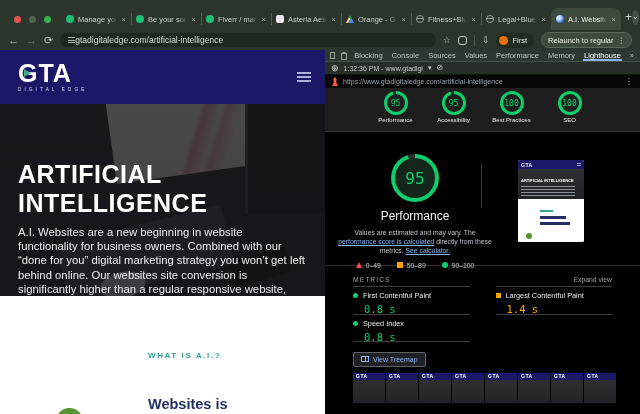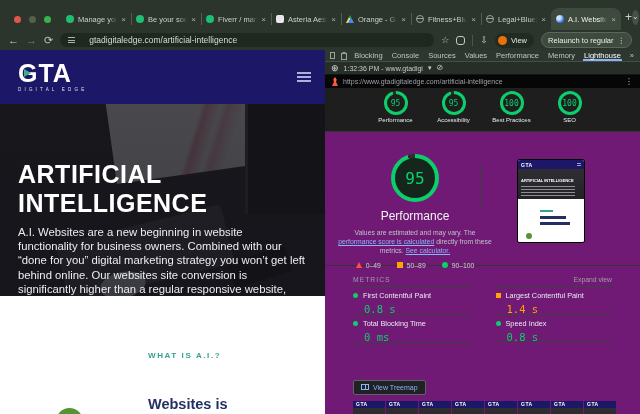--- a/index.html
+++ b/index.html
@@ -30,21 +30,21 @@
         clip-path:polygon(50% 0,100% 100%,0 100%); }
   .favicon[data-icon="site"] { background:radial-gradient(circle at 35% 35%, #cfe3ff 0 25%, #4688f4 60%, #1b3f8f); }
   .newtab { width:16px; height:16px; margin:0 0 4px 4px; color:#c9d0c8; font-size:12px; line-height:15px; text-align:center; border-radius:50%; }
   .tabsearch { margin:0 6px 5px auto; width:15px; height:15px; border-radius:50%; background:#465246; color:#cfd6ce;
         font-size:8px; line-height:14px; text-align:center; }
 
   .toolbar { height:20px; display:flex; align-items:center; padding:0 8px; gap:7px; background:#2c352c; }
   .navbtn { color:#c2cac1; font-size:11px; line-height:1; }
   .navbtn.dim { color:#79837a; }
   .omnibox { flex:1; max-width:420px; height:14px; background:#1f281f; border-radius:8px; display:flex; align-items:center;
-        gap:14px; padding:0 8px; color:#d7dcd6; font-size:8.5px; }
+        gap:0; padding:0 8px; color:#d7dcd6; font-size:8.5px; }
   .tune { display:inline-flex; flex-direction:column; gap:1.5px; }
   .tune i { display:block; width:7px; height:1px; background:#aab3aa; }
   .tbicon { color:#c2cac1; font-size:9px; line-height:1; }
   .sep-v { width:1px; height:11px; background:#4b554a; }
   .profile-pill { display:flex; align-items:center; gap:4px; background:#222b22; border-radius:9px; height:15px; padding:0 7px 0 3px;
         color:#e3e8e2; font-size:7.5px; }
   .avatar { width:9px; height:9px; border-radius:50%; background:#e8710a; }
   .update-pill { display:flex; align-items:center; gap:4px; background:#3d4a3d; border:1px solid #5a675a; border-radius:9px;
         height:16px; padding:0 6px; color:#e9eee8; font-size:7.5px; white-space:nowrap; }
 
@@ -96,21 +96,21 @@
         color:#c6ccc5; font-size:7px; border-bottom:1px solid #121512; }
   .circle-plus { color:#d8ded7; font-size:9px; line-height:1; }
   .block-icon { color:#c6ccc5; font-size:8px; line-height:1; }
 
   .dt-urlrow { height:13px; flex:0 0 auto; background:#060606; display:flex; align-items:center; gap:5px; padding:0 7px;
         color:#9aa0a6; font-size:7px; }
   .lh-logo { width:6px; height:9px; background:linear-gradient(#ff7043,#ff4e42); clip-path:polygon(50% 0,78% 28%,68% 55%,100% 100%,0 100%,32% 55%,22% 28%); }
   .dt-urlrow .kebab { margin-left:auto; }
 
   
-  .report { flex:1; min-height:0; overflow:hidden; background:#701a75; color:#e8eaed; position:relative; }
+  .report { flex:1; min-height:0; overflow:hidden; background:#000000; color:#e8eaed; position:relative; }
 
   .ring { position:relative; border-radius:50%; background:conic-gradient(#0cce6b calc(var(--p,0)*1%), #2d2d2d 0);
         display:flex; align-items:center; justify-content:center; }
   .ring::before { content:""; position:absolute; inset:3px; border-radius:50%; background:var(--hole,#1e1e1e); }
   .ring > span { position:relative; color:#0cce6b; font-family:"DejaVu Sans Mono", monospace; }
 
   .scores { height:44px; background:#1e1e1e; border-bottom:1px solid #333; display:flex; justify-content:center; gap:14px; padding-top:3px; }
   .score-item { width:44px; display:flex; flex-direction:column; align-items:center; }
   .score-item .ring { width:24px; height:24px; }
   .score-item .ring > span { font-size:8px; }
@@ -239,21 +239,21 @@
           <i></i>
         </span>
       <span>gtadigitaledge.com/artificial-intelligence</span>
     </div>
     <span class="tbicon">☆</span>
     <span class="tbicon" style="border:1px solid #c2cac1;border-radius:3px;width:9px;height:9px;display:inline-block;"></span>
     <span class="sep-v"></span>
     <span class="tbicon">⇩</span>
     <div class="profile-pill">
       <span class="avatar"></span>
-      <span>View</span>
+      <span>First</span>
     </div>
     <div class="update-pill">
       <span>Relaunch to regular</span>
       <span>⋮</span>
     </div>
   </div>
 
   <div class="content">
 
     <div class="site">
@@ -408,27 +408,20 @@
                 </div>
               <div class="mval" data-status="good">0.8 s</div>
             </div>
             <div class="mcell">
               <div class="mname">
                   <span class="mdot" data-status="average"></span>
                   <span>Largest Contentful Paint</span>
                 </div>
               <div class="mval" data-status="average">1.4 s</div>
             </div>
-            <div class="mcell">
-              <div class="mname">
-                  <span class="mdot" data-status="good"></span>
-                  <span>Total Blocking Time</span>
-                </div>
-              <div class="mval" data-status="good">0 ms</div>
-            </div>
             <div class="mcell last">
               <div class="mname">
                   <span class="mdot" data-status="good"></span>
                   <span>Speed Index</span>
                 </div>
               <div class="mval" data-status="good">0.8 s</div>
             </div>
             <div class="mcell"></div>
           </div>
         </div>

